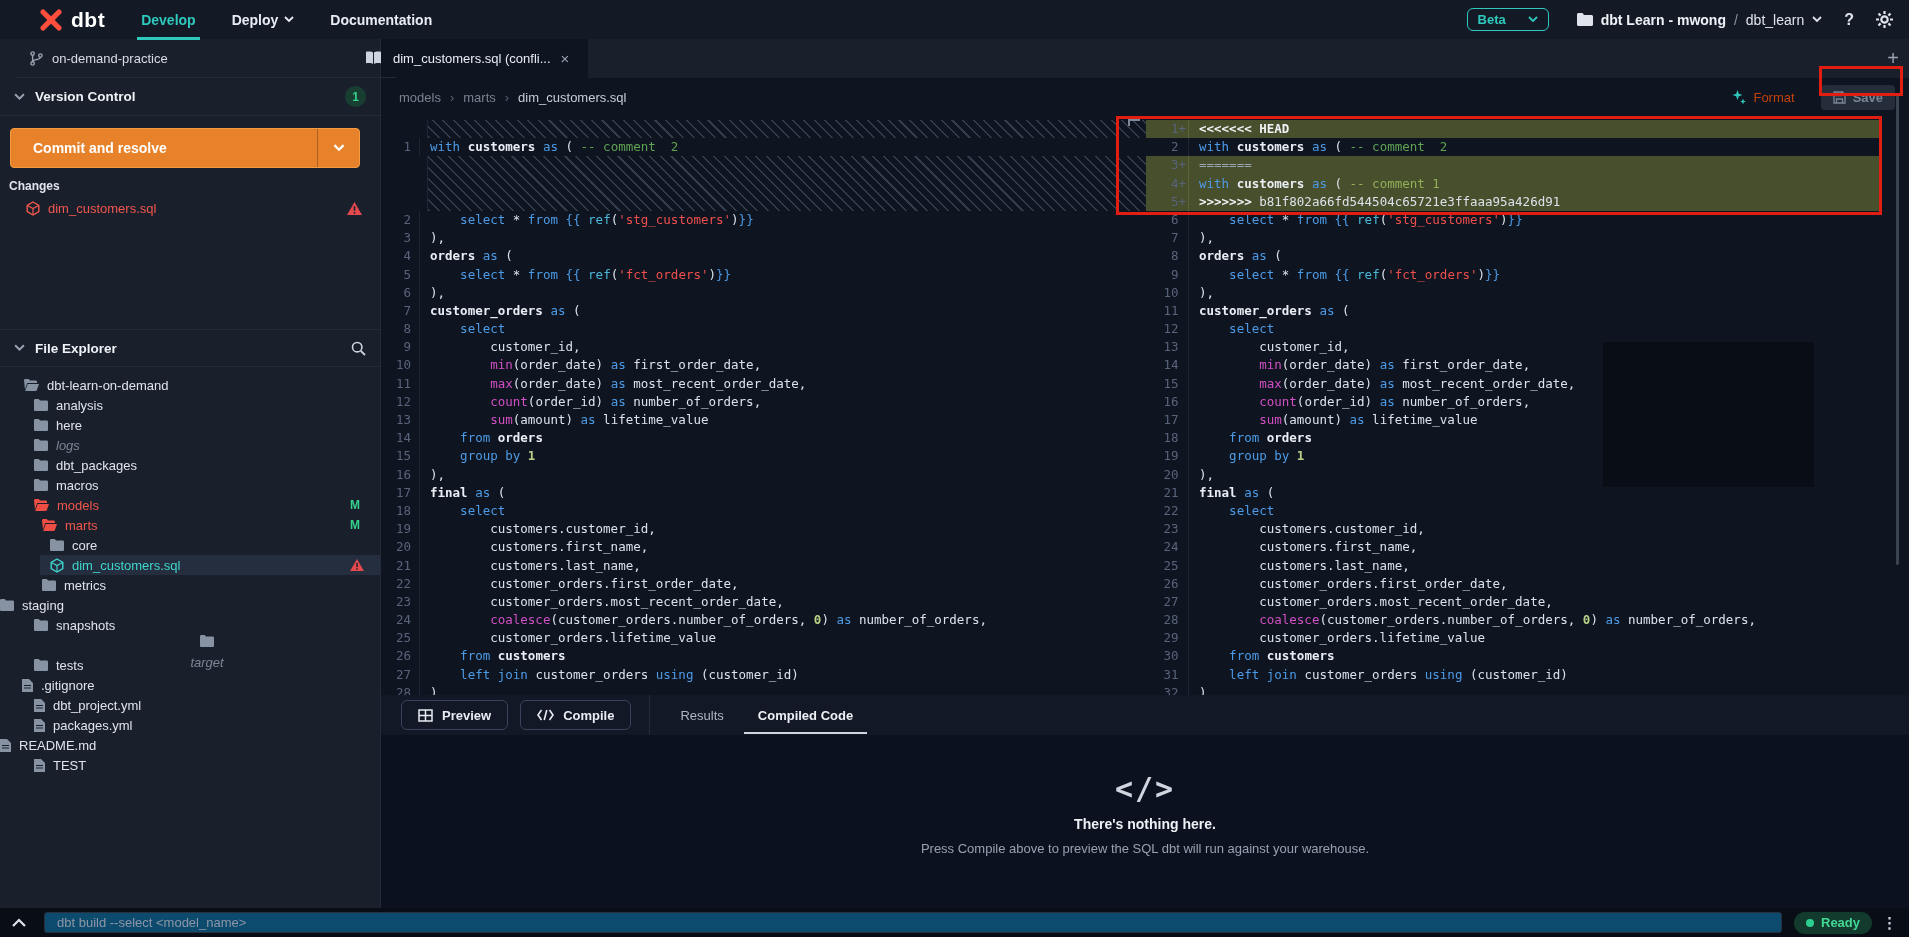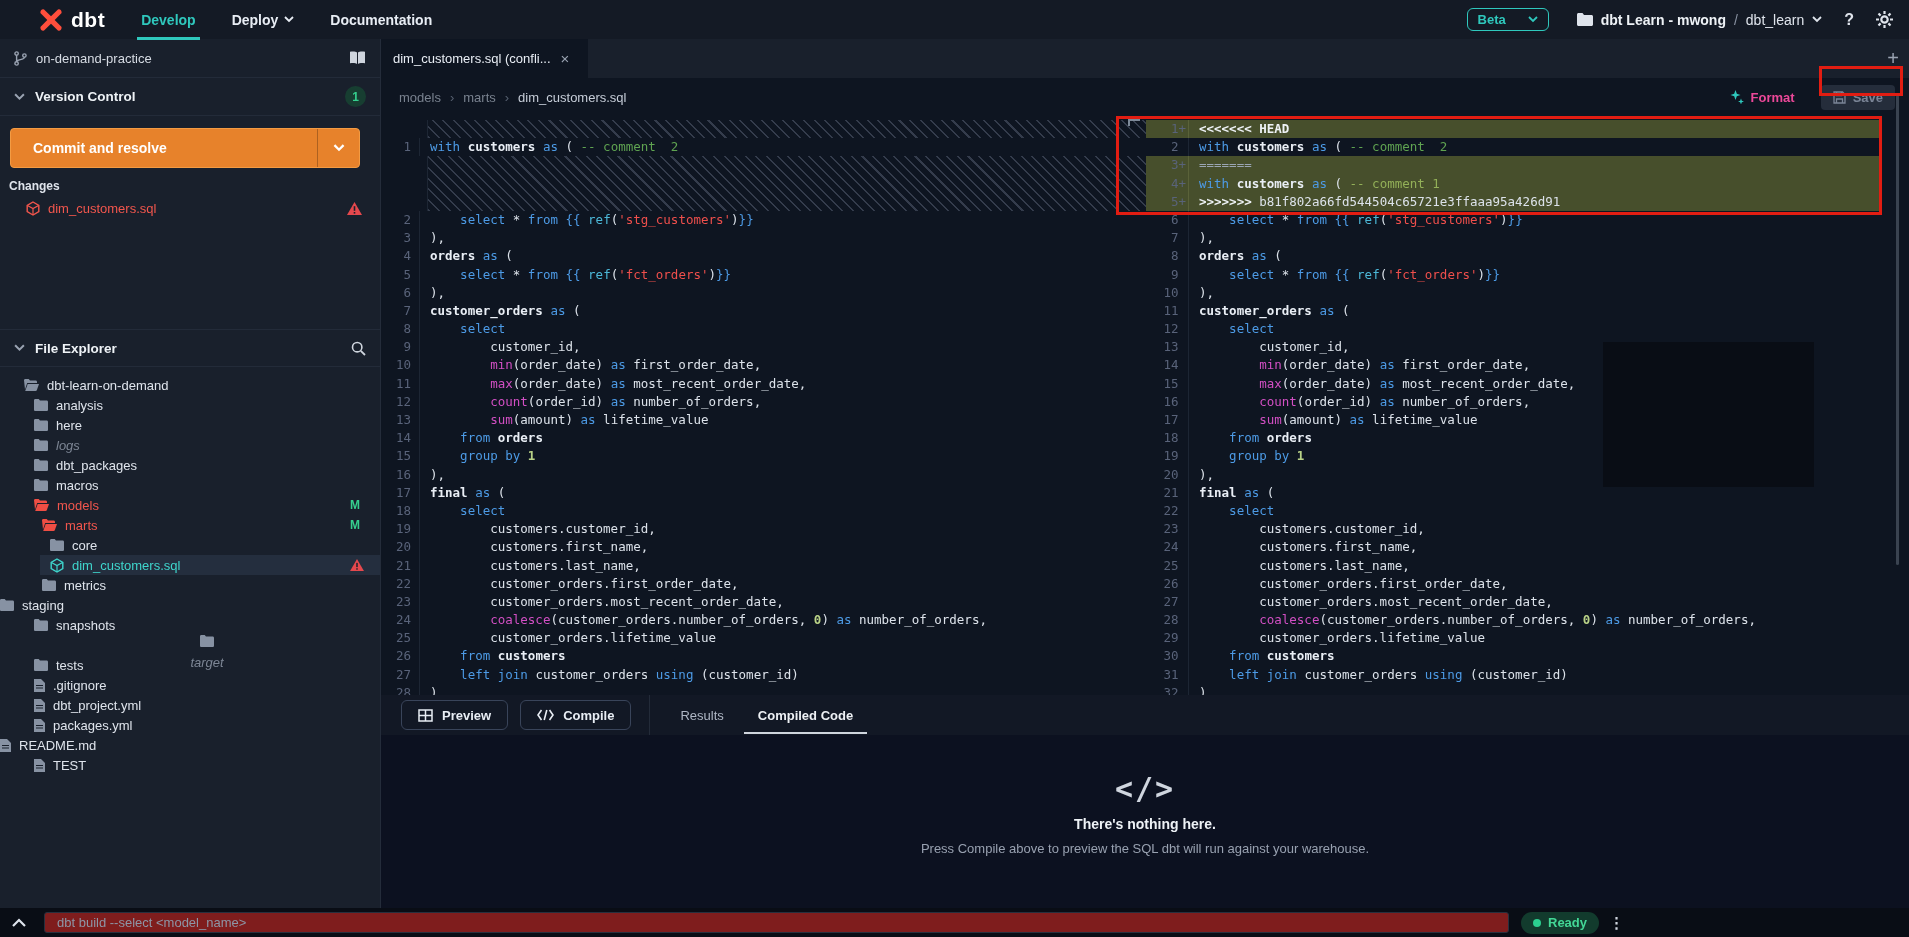--- a/index.html
+++ b/index.html
@@ -17,21 +17,21 @@
   #nav-right { margin-left:auto; display:flex; align-items:center; margin-right:16px; }
   #beta-pill { border:1.5px solid #2fc8bd; border-radius:6px; color:#2fc8bd; font-size:13px; font-weight:700; padding:3px 10px; display:flex; align-items:center; gap:22px; cursor:pointer; }
   #proj { display:flex; align-items:center; gap:8px; margin-left:28px; }
   #proj .strong { font-size:14px; font-weight:700; color:#eef2f6; }
   #proj .sep { color:#8a93a2; font-size:14px; }
   #proj .repo { font-size:14px; color:#dfe4ec; }
   .nav-icon { margin-left:22px; cursor:pointer; color:#dfe4ec; font-weight:700; font-size:16px; }
 
   
   #sidebar { position:absolute; left:0; top:39px; width:381px; bottom:29px; background:#19202c; border-right:1px solid #242c3a; z-index:10; }
-  #branch-row { position:absolute; left:0; top:0; width:100%; height:39px; border-bottom:1px solid #232b39; display:flex; align-items:center; padding:0 14px; gap:9px; font-size:13px; color:#d7dce4; }
+  #branch-row { position:absolute; left:16px; top:0; width:100%; height:39px; border-bottom:1px solid #232b39; display:flex; align-items:center; padding:0 14px; gap:9px; font-size:13px; color:#d7dce4; }
   #branch-row .grow { flex:1; }
   .side-hdr { position:absolute; left:0; width:100%; height:38px; border-bottom:1px solid #232b39; display:flex; align-items:center; padding:0 14px; gap:10px; font-size:13.5px; font-weight:700; color:#eef2f6; cursor:pointer; }
   #vc-hdr { top:39px; }
   #vc-badge { margin-left:auto; width:21px; height:21px; border-radius:50%; background:#173e31; color:#35d08e; font-size:12px; font-weight:700; display:flex; align-items:center; justify-content:center; }
   #commit-btn { position:absolute; left:10px; top:89px; width:350px; height:40px; background:#e7822b; border:1px solid #f39b43; border-radius:4px; display:flex; align-items:center; cursor:pointer; }
   #commit-btn .lbl { color:#fff; font-size:14px; font-weight:700; padding-left:22px; flex:1; }
   #commit-btn .split { width:42px; height:100%; border-left:1px solid rgba(0,0,0,.25); display:flex; align-items:center; justify-content:center; }
   #changes-lbl { position:absolute; left:9px; top:140px; font-size:12px; font-weight:700; color:#dfe4ec; }
   #changed-file { position:absolute; left:0; top:158px; width:100%; height:22px; display:flex; align-items:center; padding-left:26px; gap:8px; cursor:pointer; }
   #changed-file .nm { color:#f2564d; font-size:13px; }
@@ -49,21 +49,21 @@
   
   #tabbar { position:absolute; left:381px; top:39px; right:0; height:39px; background:#19202c; display:flex; align-items:stretch; z-index:5; }
   #tab-active { width:207px; background:#0e1521; display:flex; align-items:center; padding:0 12px; gap:10px; font-size:13px; color:#e8edf4; cursor:pointer; }
   #tab-active .x { color:#9aa3b2; font-size:15px; cursor:pointer; }
   #tab-plus { margin-left:auto; align-self:center; margin-right:10px; color:#9aa3b2; font-size:20px; cursor:pointer; }
   #edheader { position:absolute; left:381px; top:78px; right:0; height:38px; background:#0e1521; display:flex; align-items:center; z-index:5; }
   #breadcrumb { display:flex; align-items:center; gap:9px; padding-left:18px; font-size:13px; color:#79828f; }
   #breadcrumb .last { color:#c6cdd8; }
   #breadcrumb .chev { color:#566070; }
   #ed-actions { margin-left:auto; display:flex; align-items:center; margin-right:14px; gap:26px; }
-  #format-btn { display:flex; align-items:center; gap:7px; color:#ec4899; font-size:13px; font-weight:700; cursor:pointer; }
+  #format-btn { display:flex; align-items:center; gap:7px; color:#c2410c; font-size:13px; font-weight:400; cursor:pointer; }
   #save-btn { display:flex; align-items:center; gap:7px; color:#7a8496; font-size:13px; font-weight:600; background:#252d3b; border-radius:4px; padding:5px 12px; cursor:pointer; }
 
   
   #editor { position:absolute; left:381px; top:116px; right:0; height:579px; background:#0e1521; overflow:hidden; z-index:1; }
   #left-pane  { position:absolute; left:0; top:4px; width:765px; }
   #right-pane { position:absolute; left:765px; top:4px; width:763px; }
   .crow { display:flex; height:18.2px; font-family:"DejaVu Sans Mono",monospace; font-size:12.5px; line-height:18.2px; }
   .gut { flex:none; text-align:right; color:#59637a; white-space:pre; }
   #left-pane .gut { width:38px; padding-right:8px; }
   #right-pane .gut { width:42px; padding-right:2px; }
@@ -95,21 +95,21 @@
   #tab-compiled { margin-left:34px; color:#eef1f5; font-weight:700; }
   #tab-compiled::after { content:""; position:absolute; left:-14px; right:-14px; bottom:-11px; height:2px; background:#cfd5dd; }
   #empty { position:absolute; left:381px; top:735px; right:0; bottom:29px; background:#0c1120; text-align:center; z-index:5; }
   #empty .glyph { margin-top:36px; font-family:"DejaVu Sans Mono",monospace; font-size:30px; font-weight:700; color:#d0d6df; letter-spacing:2px; }
   #empty .t1 { margin-top:10px; font-size:14px; font-weight:700; color:#eef2f6; }
   #empty .t2 { margin-top:9px; font-size:13px; color:#98a1b0; }
 
   
   #cmdbar { position:absolute; left:0; bottom:0; width:1909px; height:29px; background:#090d15; display:flex; align-items:center; z-index:30; }
   #cmd-toggle { margin-left:12px; cursor:pointer; display:flex; }
-  #cmd-input { margin-left:18px; width:1465px; height:21px; background:#7f1d1d; border:1px solid #28303e; border-radius:3px; color:#9aa3b2; font-size:13px; font-family:"Liberation Sans",sans-serif; padding:0 12px; outline:none; }
+  #cmd-input { margin-left:18px; width:1738px; height:21px; background:#0c4a6e; border:1px solid #28303e; border-radius:3px; color:#9aa3b2; font-size:13px; font-family:"Liberation Sans",sans-serif; padding:0 12px; outline:none; }
   #cmd-input::placeholder { color:#8d96a6; }
   #ready-pill { margin-left:12px; height:22px; background:#123b2d; border-radius:11px; display:flex; align-items:center; gap:7px; padding:0 12px; }
   #ready-pill .dot { width:8px; height:8px; border-radius:50%; background:#2bcf8f; }
   #ready-pill .txt { color:#43d796; font-size:13px; font-weight:600; }
   #kebab { margin-left:10px; color:#cfd5de; font-size:15px; font-weight:700; cursor:pointer; letter-spacing:0; }
 </style>
 </head>
 <body>
 
 <div id="nav">
@@ -372,21 +372,21 @@
         <span class="tl">target</span>
       </div>
       <div class="trow" style="padding-left: 34px; align-items: center;">
         <span>
           <svg width="14" height="12" viewBox="0 0 14 12">
             <path fill="#8792a3" d="M0 1.3C0 .6.6 0 1.3 0h3.4L6 1.6h6.7c.7 0 1.3.6 1.3 1.3v7.8c0 .7-.6 1.3-1.3 1.3H1.3C.6 12 0 11.4 0 10.7z"></path>
           </svg>
         </span>
         <span class="tl">tests</span>
       </div>
-      <div class="trow" style="padding-left: 34px;">
+      <div class="trow" style="padding-left: 22px;">
         <span>
           <svg width="11" height="13" viewBox="0 0 11 13">
             <path fill="#8792a3" d="M0 0h7l4 4v9H0z"></path>
             <path fill="#19202c" d="M2 6h7v1H2zm0 2.4h7v1H2z"></path>
           </svg>
         </span>
         <span class="tl">.gitignore</span>
       </div>
       <div class="trow" style="padding-left: 34px;">
         <span>

